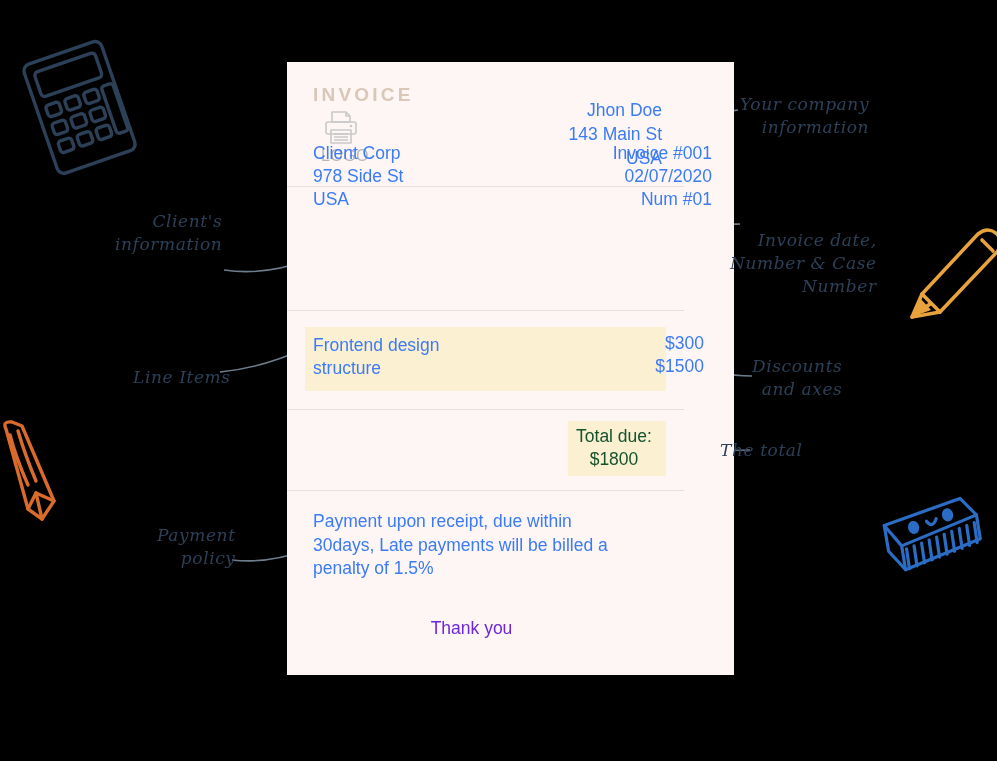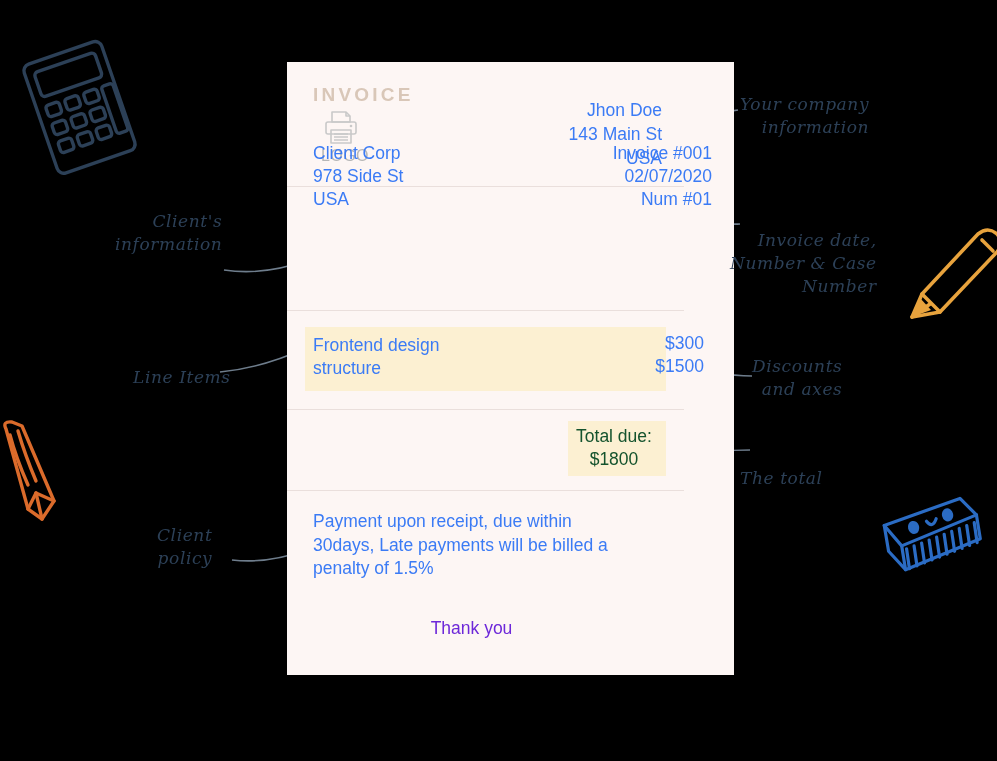--- a/index.html
+++ b/index.html
@@ -344,24 +344,24 @@
   <div class="annot" style="left:740px; top:93px;">Your company
 information</div>
 
   <div class="annot" style="left:730px; top:229px;">Invoice date,
 Number &amp; Case
 Number</div>
 
   <div class="annot" style="left:752px; top:355px;">Discounts
 and axes</div>
 
-  <div class="annot" style="left:740px; top:439px;margin-top:28px;">The total</div>
+  <div class="annot" style="left:720px; top:439px;">The total</div>
 
 
   <div class="annot" style="left:115px; top:210px;">Client's
 information</div>
 
   <div class="annot" style="left:133px; top:366px;">Line Items</div>
 
-  <div class="annot" style="left:157px; top:524px;">Client
+  <div class="annot" style="left:157px; top:524px;">Payment
 policy</div>
 
 </div>
 
 </body></html>

